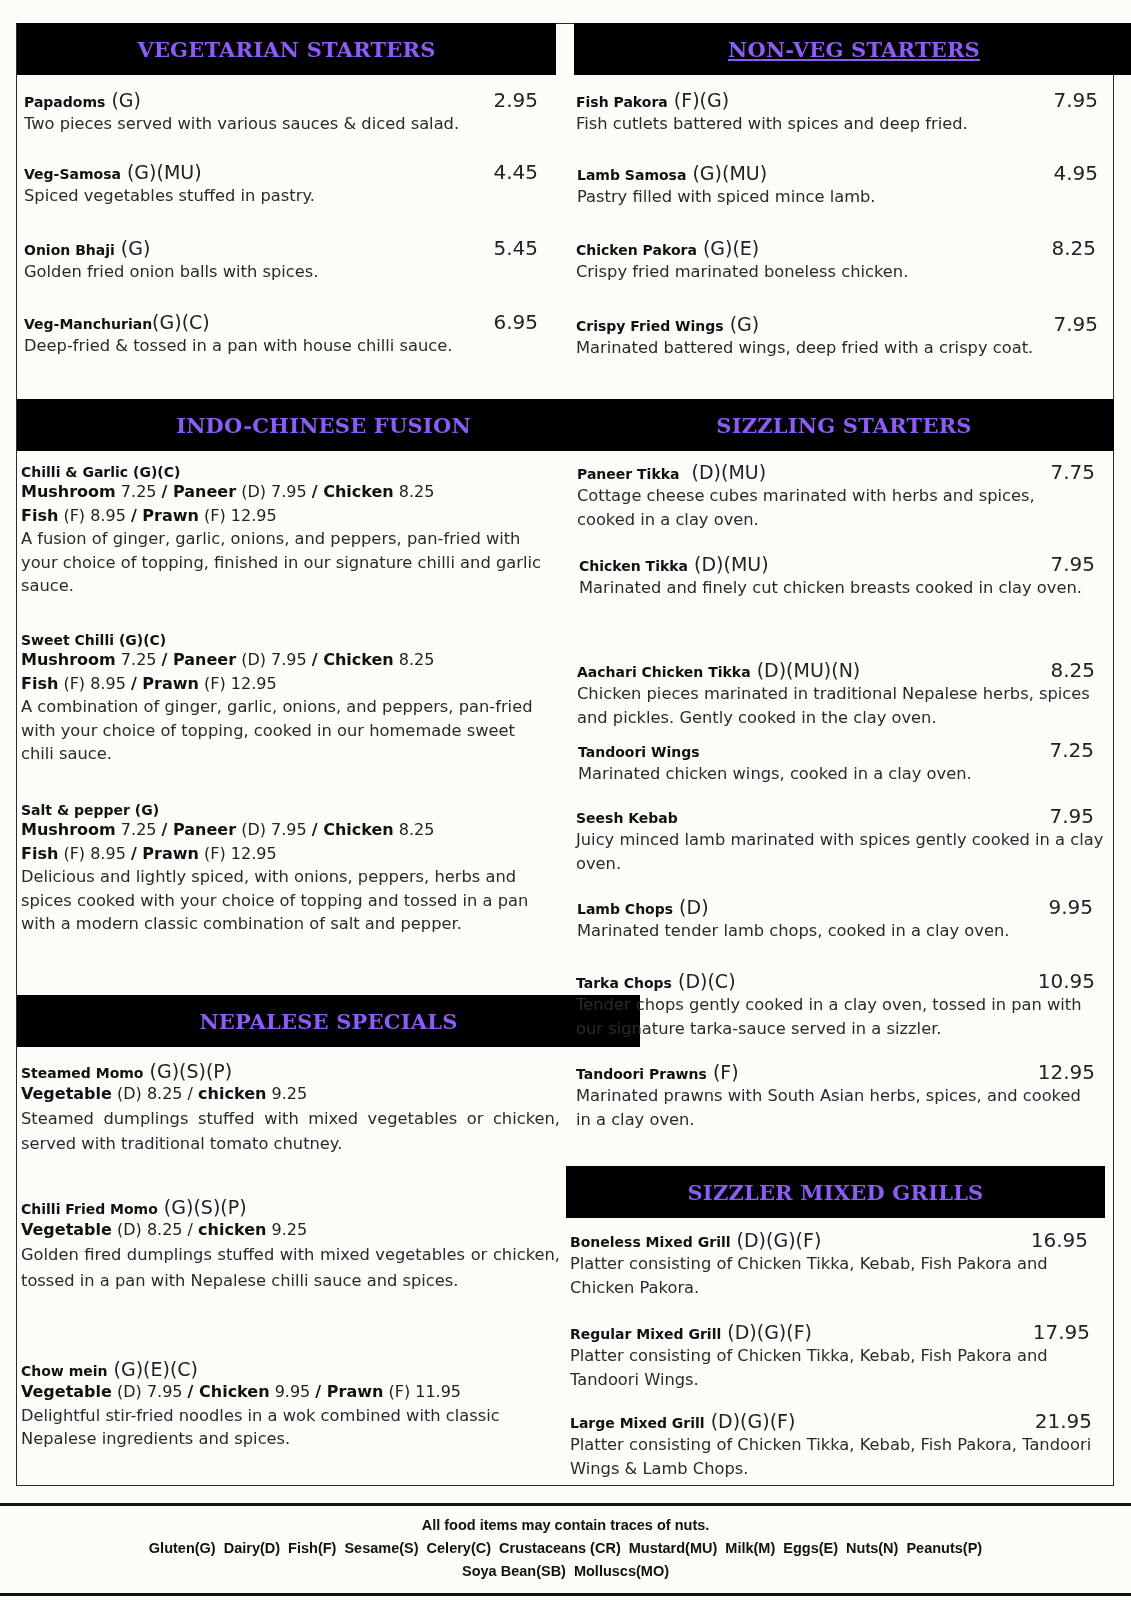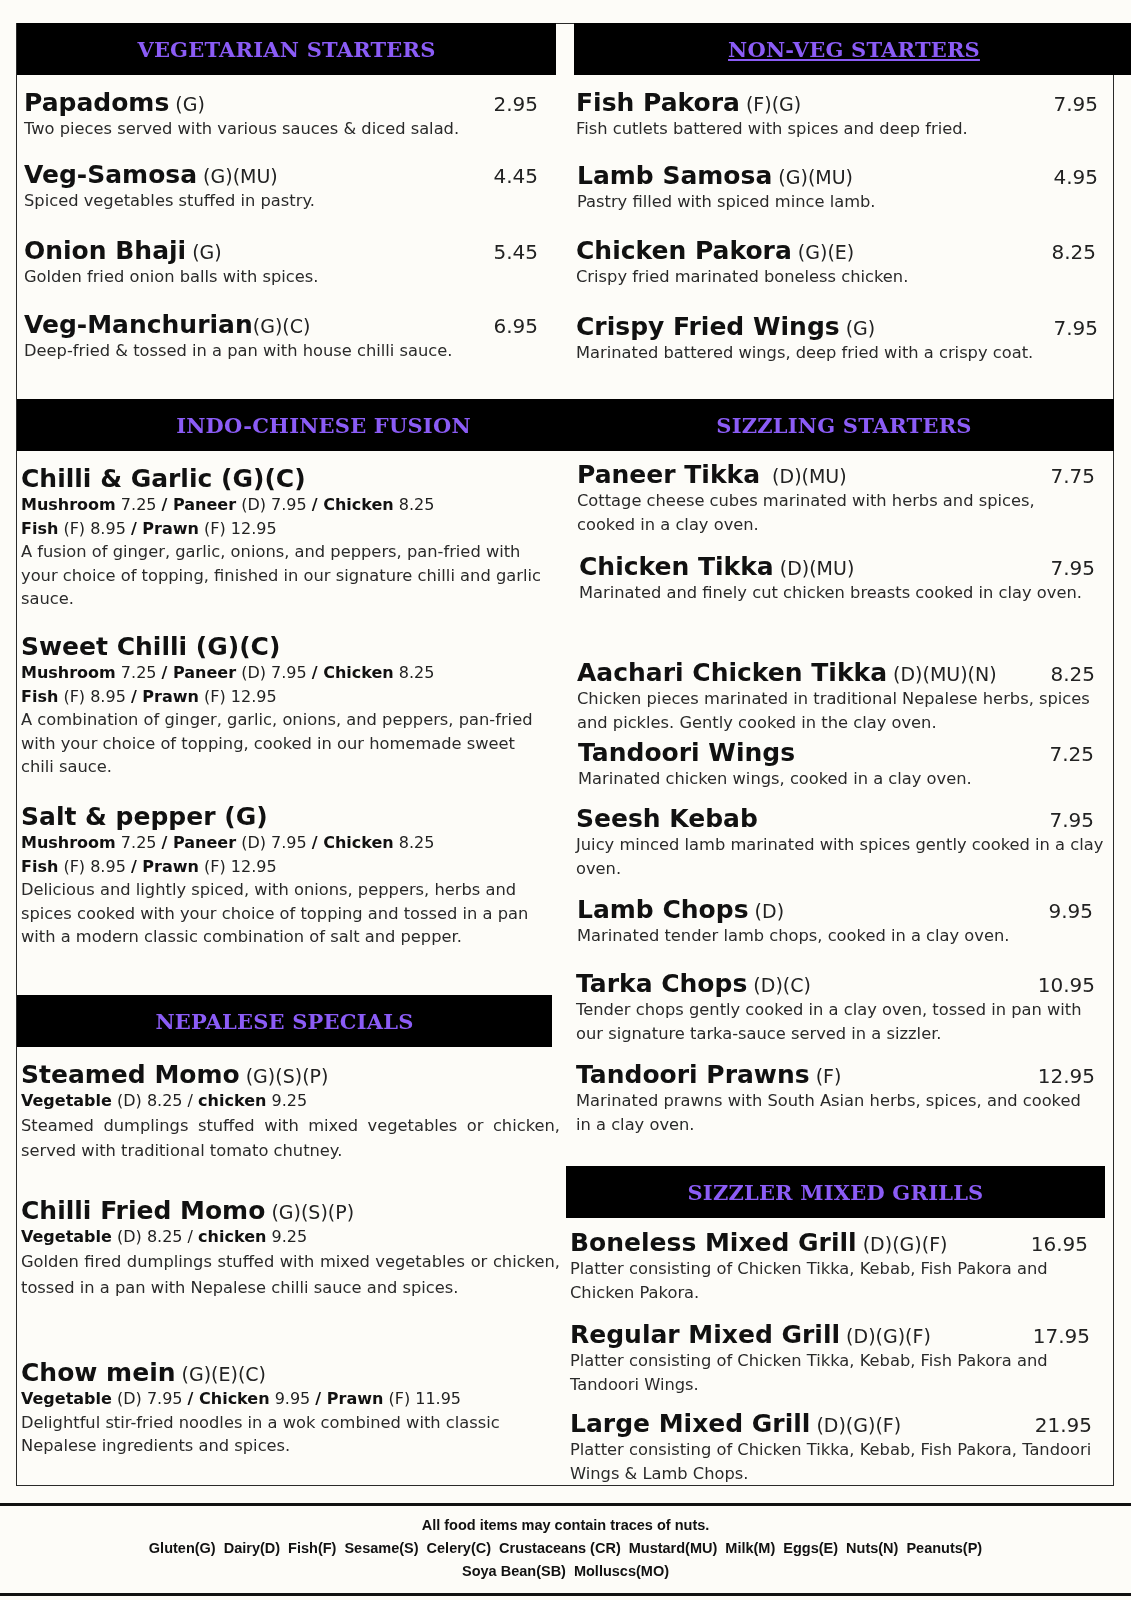--- a/index.html
+++ b/index.html
@@ -10,21 +10,21 @@
            border: 1.5px solid #2a2a2a; border-top: none; }
   .frame-top-left { position: absolute; left: 16px; top: 23px; width: 540px; border-top: 1.5px solid #2a2a2a; }
   .frame-top-mid { position: absolute; left: 556px; top: 23px; width: 20px; border-top: 1.5px solid #2a2a2a; }
 
   .hdr { position: absolute; background: #000; color: #8b5cf6; height: 52px;
          display: flex; align-items: center; justify-content: center;
          font-family: "DejaVu Serif", serif; font-weight: bold; font-size: 21px; letter-spacing: 0.2px; }
 
   .item { position: absolute; }
   .row { display: flex; justify-content: space-between; align-items: baseline; }
-  .name { font-size: 25px; font-weight: bold; color: #111; }
+  .name { font-size: 14px; font-weight: bold; color: #111; }
   .tags { font-size: 19px; font-weight: normal; color: #222; }
   .price { font-size: 20px; color: #222; }
   .desc { font-size: 16.3px; line-height: 23.5px; color: #2a2a2a; }
   .opt { font-size: 16px; line-height: 23.5px; color: #222; }
   .opt b { color: #111; }
   .justify { text-align: justify; }
 
   .footer-line { position: absolute; left: 0; width: 1131px; height: 3px; background: #111; }
   .footer { position: absolute; left: 0; top: 1514px; width: 1131px; text-align: center;
             font-family: "Liberation Sans", sans-serif; font-weight: bold; font-size: 14.5px; line-height: 23px; color: #111; }
@@ -116,21 +116,21 @@
   <div class="desc">A combination of ginger, garlic, onions, and peppers, pan-fried with your choice of topping, cooked in our homemade sweet chili sauce.</div>
 </div>
 
 <div class="item" style="left:21px; top:802px; width:530px;">
   <div class="name">Salt &amp; pepper (G)</div>
   <div class="opt"><b>Mushroom</b><span> 7.25 </span><b>/ Paneer</b><span> (D) 7.95 </span><b>/ Chicken</b><span> 8.25</span></div>
   <div class="opt"><b>Fish</b><span> (F) 8.95 </span><b>/ Prawn</b><span> (F) 12.95</span></div>
   <div class="desc">Delicious and lightly spiced, with onions, peppers, herbs and spices cooked with your choice of topping and tossed in a pan with a modern classic combination of salt and pepper.</div>
 </div>
 
-<div class="hdr" style="left:17px; top:995px; width:535px;text-align:right;">NEPALESE SPECIALS</div>
+<div class="hdr" style="left:17px; top:995px; width:623px;text-align:right;">NEPALESE SPECIALS</div>
 
 <div class="item" style="left:21px; top:1060px; width:539px;">
   <div><span class="name">Steamed Momo</span><span class="tags"> (G)(S)(P)</span></div>
   <div class="opt"><b>Vegetable</b><span> (D) 8.25 / </span><b>chicken</b><span> 9.25</span></div>
   <div class="desc justify" style="line-height:25px;">Steamed dumplings stuffed with mixed vegetables or chicken, served with traditional tomato chutney.</div>
 </div>
 
 <div class="item" style="left:21px; top:1196px; width:539px;">
   <div><span class="name">Chilli Fried Momo</span><span class="tags"> (G)(S)(P)</span></div>
   <div class="opt"><b>Vegetable</b><span> (D) 8.25 / </span><b>chicken</b><span> 9.25</span></div>

